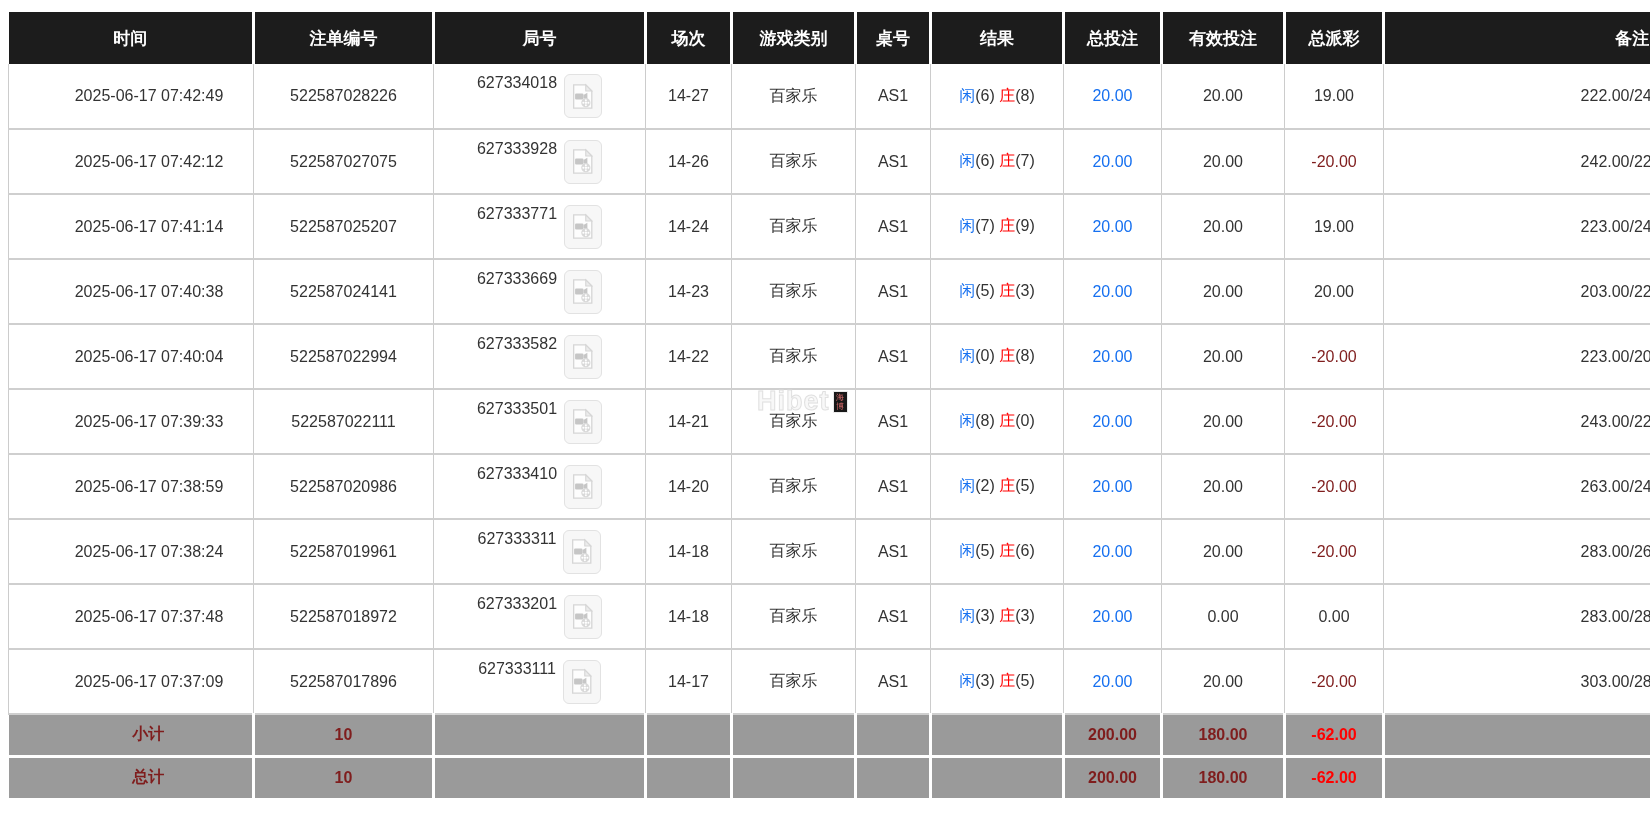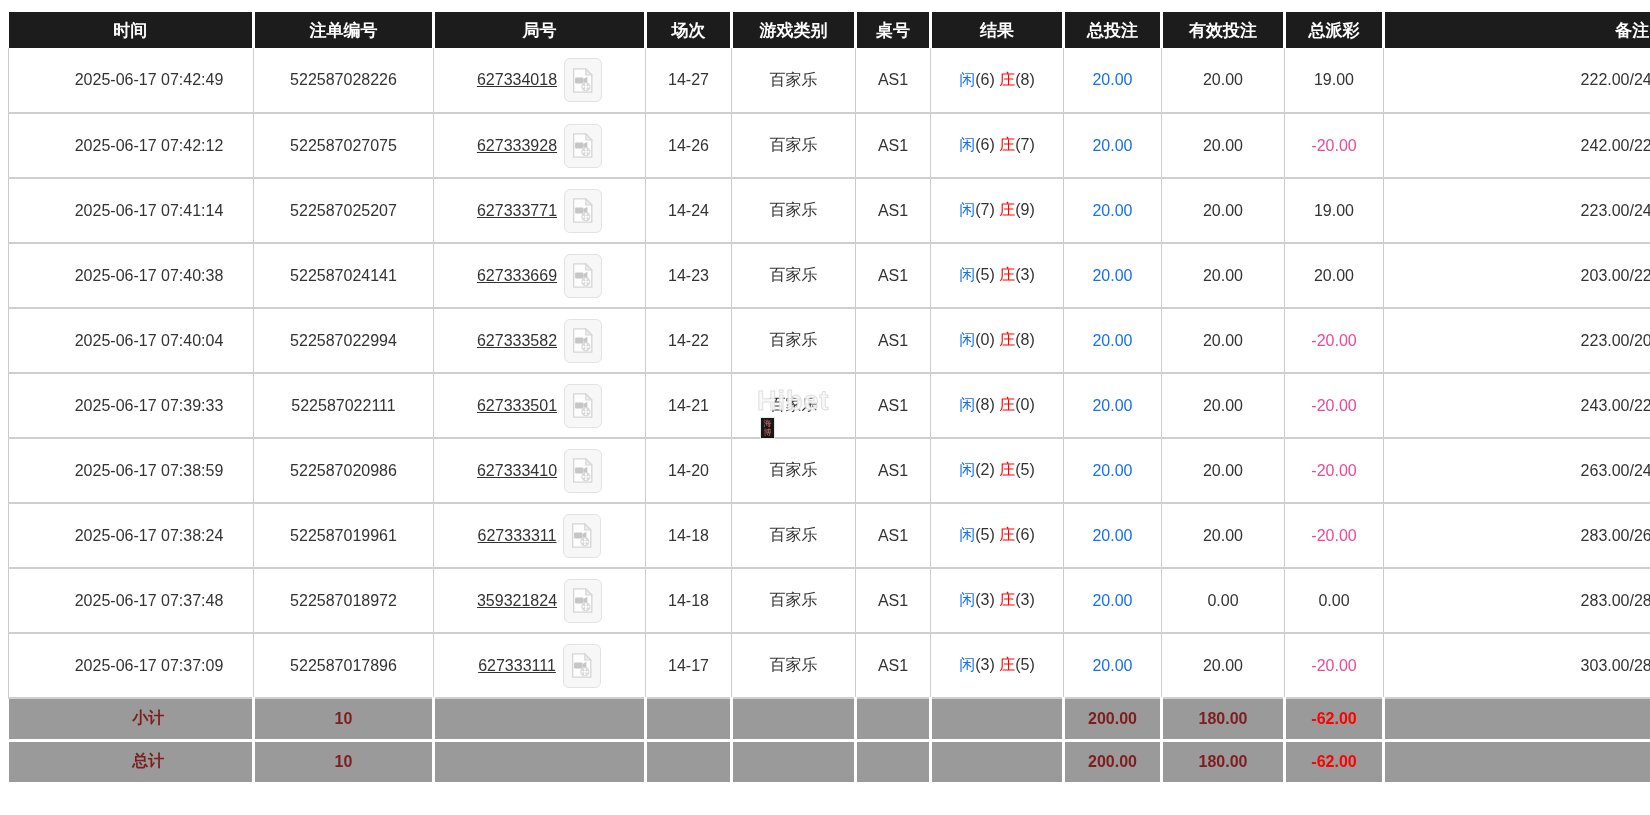--- a/index.html
+++ b/index.html
@@ -18,48 +18,47 @@
   table.records {
     border-collapse: collapse;
     table-layout: fixed;
     width: 1871px;
   }
   th {
     background: #1c1c1c;
     color: #ffffff;
     font-weight: bold;
     font-size: 17px;
-    height: 36px;
+    height: 52px;
     text-align: center;
     border-right: 3px solid #ffffff;
     padding: 0;
     margin-top: 8px;
   }
   th:last-child { border-right: none; }
   td {
     text-align: center;
     font-size: 16px;
     color: #333333;
     height: 65px;
     background: #ffffff;
     border-right: 1px solid #cccccc;
     border-bottom: 2px solid #cfcfcf;
     padding: 0;
   }
   td:first-child { border-left: 1px solid #cccccc; padding-left: 36px; }
   td:last-child { border-right: none; }
   .blue { color: #1670f0; }
   .red  { color: #ff0000; }
-  .neg  { color: #ec4899; }
+  .neg  { color: #7f1d1d; }
   .round-cell-inner {
     display: inline-flex;
-    align-items: center;
+    align-items: flex-start;
     gap: 7px;
     vertical-align: middle;
-    text-decoration: underline;
   }
   .video-btn {
     display: inline-flex;
     align-items: center;
     justify-content: center;
     width: 38px; height: 44px;
     background: #f7f7f7;
     border: 1px solid #e2e2e2;
     border-radius: 6px;
     cursor: pointer;
@@ -75,24 +74,24 @@
     border-left: none;
   }
   tr.summary td:last-child { border-right: none; }
   tr.summary.first td { border-top: 0; }
   tr.summary.second td { border-top: 3px solid #ffffff; }
   tr.summary td.neg { color: #ff0000; }
   .watermark {
     position: absolute;
     left: 757px; top: 386px;
     display: flex;
+    align-items: center;
     pointer-events: none;
     z-index: 5;
     opacity: 0.9;
-    flex-direction: column;
   }
   .wm-text {
     font-size: 27px;
     font-weight: 800;
     letter-spacing: 1px;
     color: #f8f8f8;
     -webkit-text-stroke: 1px #dddddd;
   }
   .wm-badge {
     margin-left: 3px;
@@ -435,21 +434,21 @@
     <td>20.00</td>
     <td class="neg">-20.00</td>
     <td>283.00/263.00</td>
   </tr>
 
   <tr>
     <td>2025-06-17 07:37:48</td>
     <td>522587018972</td>
     <td>
       <span class="round-cell-inner">
-        <span>359321824</span>
+        <span>627333201</span>
         <span class="video-btn">
           <span style="display:inline-flex;">
             <svg width="22" height="27" viewBox="0 0 20 24" aria-hidden="true">
               <path d="M1.5 1.5 h11 l5.5 5.5 v15.5 h-16.5 z" fill="#fdfdfd" stroke="#d6d6d6" stroke-width="1.2"></path>
               <path d="M12.5 1.5 v5.5 h5.5 z" fill="#ececec" stroke="#d6d6d6" stroke-width="1"></path>
               <rect x="2.8" y="9.2" width="7.6" height="5.6" rx="1" fill="#c6c6c6"></rect>
               <path d="M10.4 10.6 l3.6 -2 v6.8 l-3.6 -2 z" fill="#c6c6c6"></path>
               <circle cx="12.6" cy="17.6" r="4.2" fill="#d9d9d9"></circle>
               <circle cx="12.6" cy="17.6" r="1.1" fill="#ffffff"></circle>
               <circle cx="12.6" cy="15.3" r="0.9" fill="#ffffff"></circle>

